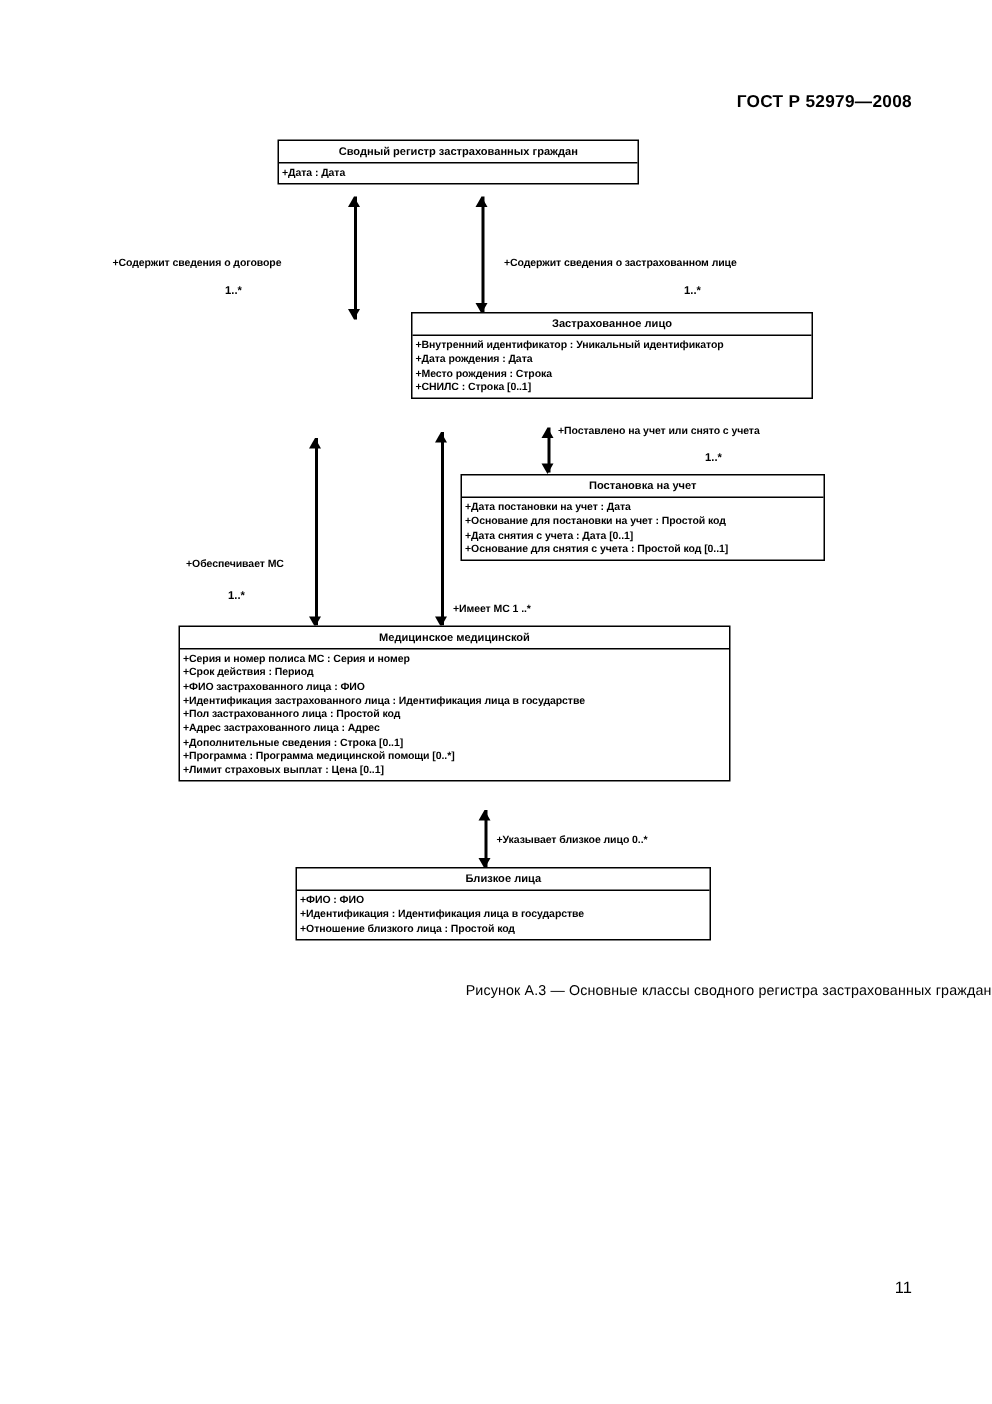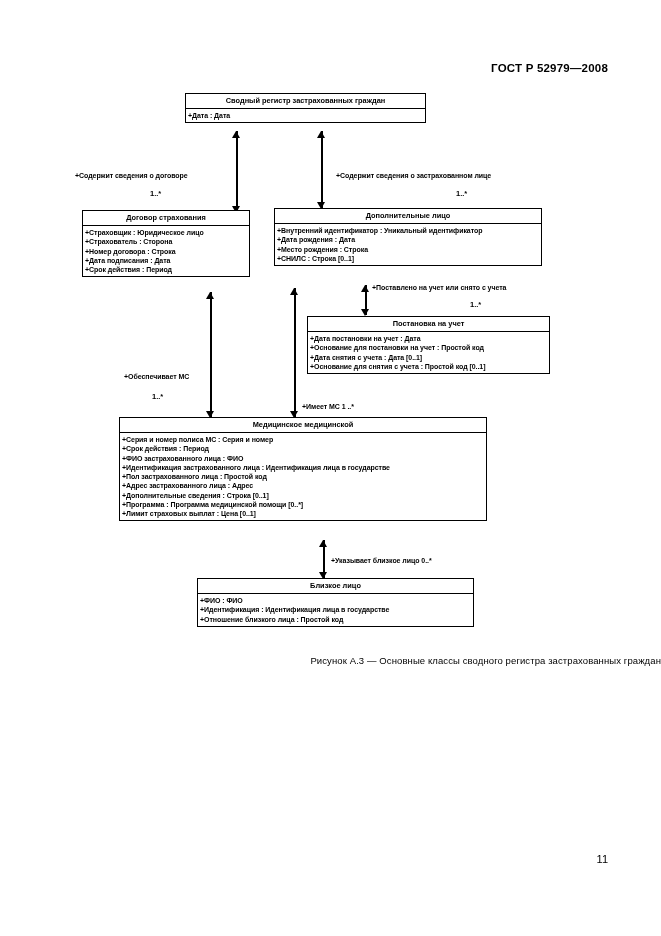--- a/index.html
+++ b/index.html
@@ -139,33 +139,23 @@
   <div class="line vline" style="left:321px; top:131px; height:78px;"></div>
   <div class="arrow-up" style="left:317px; top:131px;"></div>
   <div class="arrow-down" style="left:317px; top:202px;"></div>
 
   <div class="assoc-label" style="left:75px; top:172px;">+Содержит сведения о договоре</div>
   <div class="mult-label" style="left:150px; top:189px;">1..*</div>
 
   <div class="assoc-label" style="left:336px; top:172px;">+Содержит сведения о застрахованном лице</div>
   <div class="mult-label" style="left:456px; top:189px;">1..*</div>
 
-  <div class="uml-class" style="left:82px; top:210px; width:168px;">
-    <div class="uml-title">Договор страхования</div>
-    <div class="uml-attrs">
-      <div class="uml-attr">+Страховщик : Юридическое лицо</div>
-      <div class="uml-attr">+Страхователь : Сторона</div>
-      <div class="uml-attr">+Номер договора : Строка</div>
-      <div class="uml-attr">+Дата подписания : Дата</div>
-      <div class="uml-attr">+Срок действия : Период</div>
-    </div>
-  </div>
 
   <div class="uml-class" style="left:274px; top:208px; width:268px;">
-    <div class="uml-title">Дополнительные лицо</div>
+    <div class="uml-title">Застрахованное лицо</div>
     <div class="uml-attrs">
       <div class="uml-attr">+Внутренний идентификатор : Уникальный идентификатор</div>
       <div class="uml-attr">+Дата рождения : Дата</div>
       <div class="uml-attr">+Место рождения : Строка</div>
       <div class="uml-attr">+СНИЛС : Строка [0..1]</div>
     </div>
   </div>
 
   <div class="line vline" style="left:365px; top:285px; height:30px;"></div>
   <div class="arrow-up" style="left:361px; top:285px;"></div>
@@ -212,21 +202,21 @@
     </div>
   </div>
 
   <div class="line vline" style="left:323px; top:540px; height:38px;"></div>
   <div class="arrow-up" style="left:319px; top:540px;"></div>
   <div class="arrow-down" style="left:319px; top:572px;"></div>
 
   <div class="assoc-label" style="left:331px; top:557px;">+Указывает близкое лицо  0..*</div>
 
   <div class="uml-class" style="left:197px; top:578px; width:277px;">
-    <div class="uml-title">Близкое лицо</div>
+    <div class="uml-title">Близкое лица</div>
     <div class="uml-attrs">
       <div class="uml-attr">+ФИО : ФИО</div>
       <div class="uml-attr">+Идентификация : Идентификация лица в государстве</div>
       <div class="uml-attr">+Отношение близкого лица : Простой код</div>
     </div>
   </div>
 
   <div class="fig-caption">Рисунок А.3 — Основные классы сводного регистра застрахованных граждан</div>
 
   <div class="page-number">11</div>

